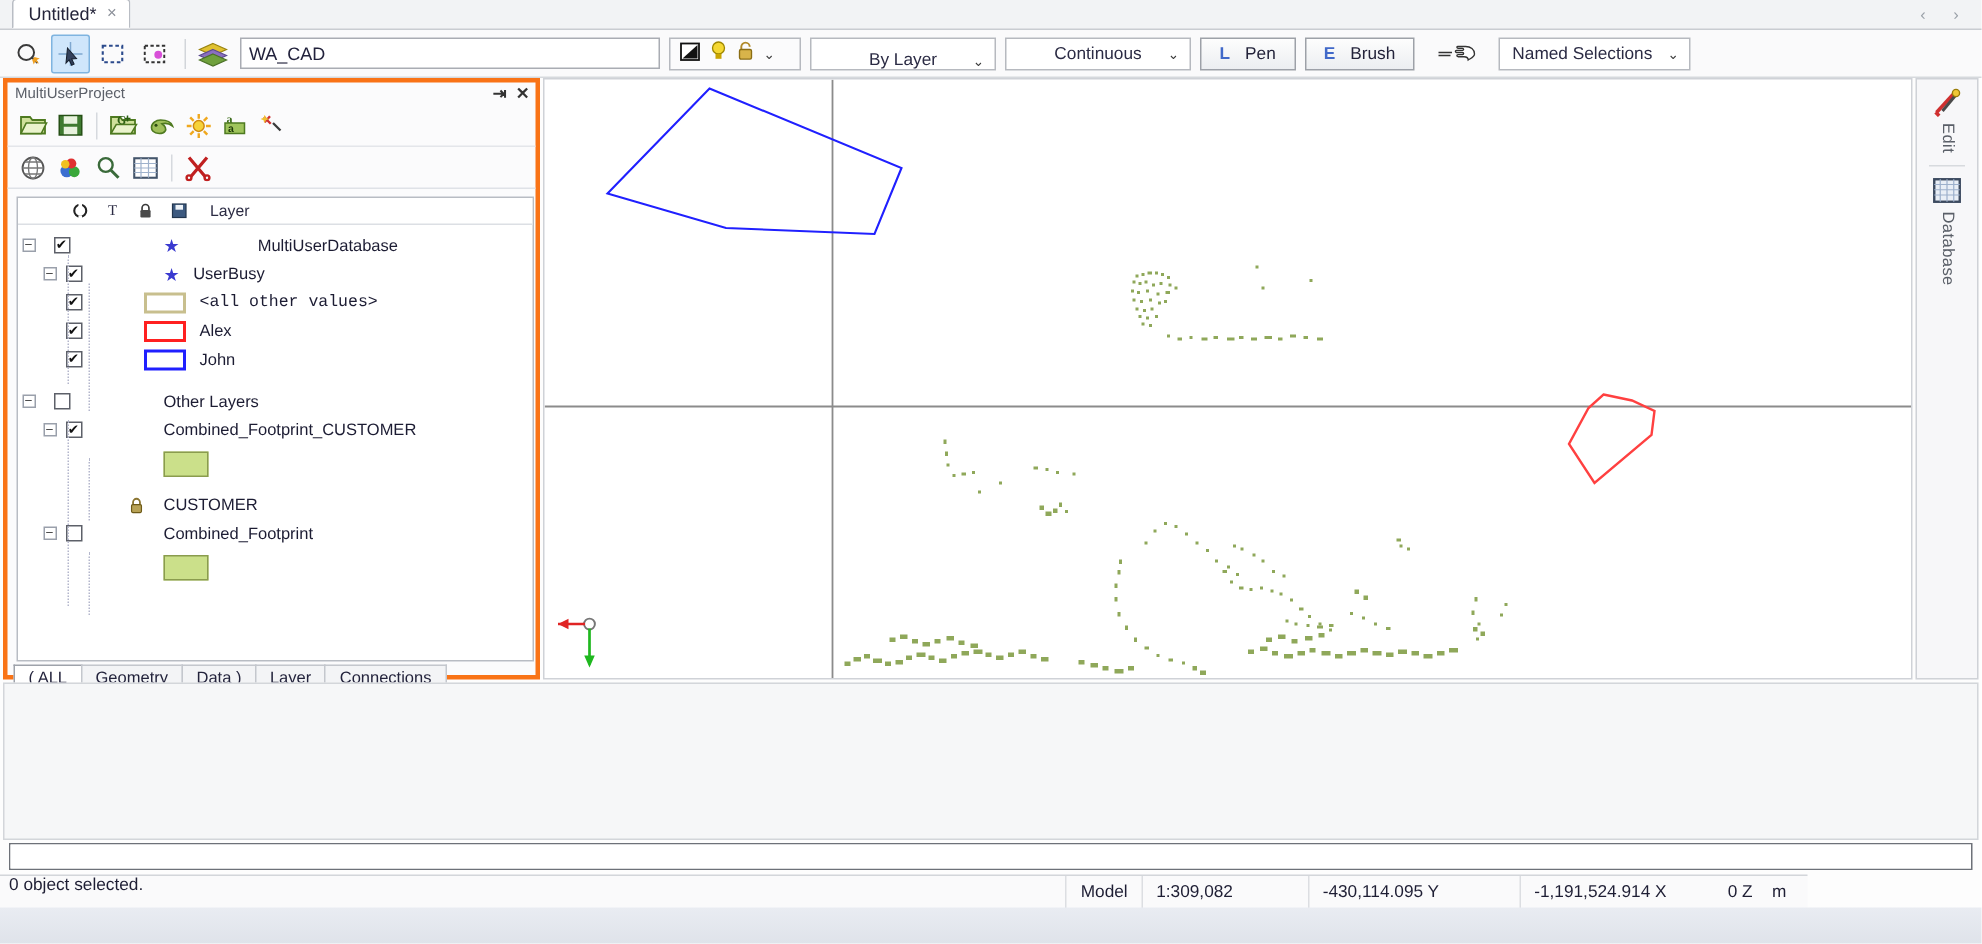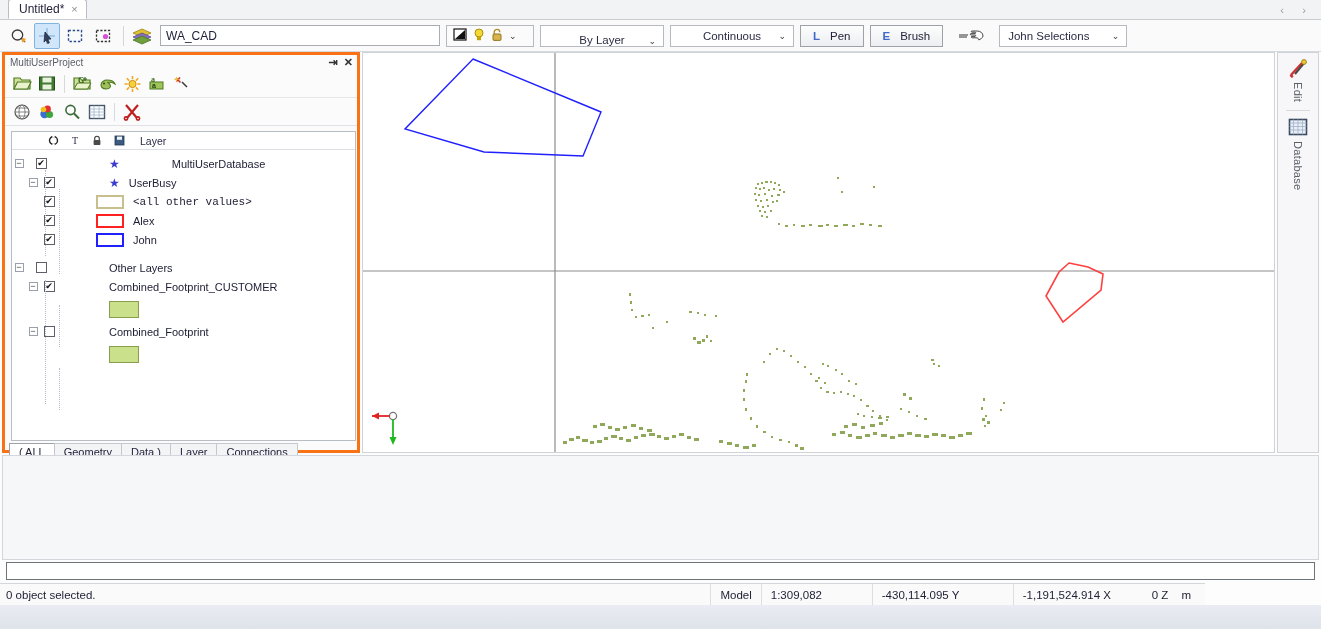--- a/index.html
+++ b/index.html
@@ -62,21 +62,21 @@
   .rtab{display:flex;flex-direction:column;align-items:center;margin-bottom:6px;}
   .rtab .ricon{width:22px;height:22px;display:flex;align-items:center;justify-content:center;}
   .vtext{writing-mode:vertical-rl;font-size:11px;color:#5a5f68;margin-top:3px;letter-spacing:.3px;}
   .rsep{width:24px;height:1px;background:#d7dade;margin:2px 0 5px;}
 
   
   .lower{position:absolute;left:2px;top:455px;width:1317px;height:105px;background:#f6f7f8;border:1px solid #d3d6da;box-sizing:border-box;}
   .cmdline{position:absolute;left:6px;top:562px;width:1309px;height:18px;background:#fff;border:1px solid #6d7178;box-sizing:border-box;}
 
   
-  .status{position:absolute;left:0;top:583px;width:1205px;height:22px;background:#fafafb;border-top:1px solid #d3d6da;box-sizing:border-box;display:flex;align-items:center;font-size:11.5px;color:#1e1e34;}
+  .status{position:absolute;left:0;top:583px;width:1205px;height:22px;background:#fafafb;border-top:1px solid #d3d6da;box-sizing:border-box;display:flex;font-size:11.5px;color:#1e1e34;}
   .stleft{padding-left:6px;flex:1;}
   .stcell{height:22px;display:flex;align-items:center;padding:0 9px;border-left:1px solid #dcdee2;white-space:nowrap;}
   .botedge{position:absolute;left:0;top:605px;width:1321px;height:24px;background:linear-gradient(#e9ecf2,#dfe3ea);}
 </style>
 </head>
 <body>
 
 <div class="app">
 
   <div class="tabstrip">
@@ -177,21 +177,21 @@
     </div>
 
     <div class="tbtn" style="width:34px;margin-left:10px;">
       <svg width="28" height="16" viewBox="0 0 28 16">
           <path d="M26 8c0-3-2.5-5-6-5h-5c-1 0-1 1 0 1.2h3c1 0 1 1.2 0 1.4h-4c-1 0-1 1.2 0 1.4h4c1 0 1 1.2 0 1.4h-3c-1 0-1 1.2 0 1.4h4c2 0 2.8 1 2.8 2.2 1.5-1 4.2-2 4.2-4z" fill="#fff" stroke="#333" stroke-width=".9"></path>
           <path d="M2 7h9M2 9h8" stroke="#333" stroke-width="1"></path>
         </svg>
     </div>
 
     <div class="combo" style="width:128px;margin-left:8px;justify-content:flex-start;padding-left:8px;">
-      <span>John Selections</span>
+      <span>Named Selections</span>
       <span class="caret">⌄</span>
     </div>
   </div>
 
   <div class="dock">
 
     <div class="dockhdr">
       <span>MultiUserProject</span>
       <span class="ctl">
         <span>⇥</span>
@@ -398,20 +398,30 @@
           </span>
         <span style="width:51px;"></span>
         <span>Combined_Footprint_CUSTOMER</span>
       </div>
 
       <div class="trow" style="height:26px;">
         <span style="width:97px;"></span>
         <span class="swfill"></span>
       </div>
 
+      <div class="trow" style="margin-top:5px;">
+        <span style="width:68px;"></span>
+        <span style="width:22px;display:flex;justify-content:center;">
+          <svg width="10" height="12" viewBox="0 0 10 12">
+              <path d="M2.7 5.4V3.8a2.3 2.3 0 0 1 4.6 0v1.6" fill="none" stroke="#8a7430" stroke-width="1.2"></path>
+              <rect x="1.7" y="5.4" width="6.6" height="5.3" rx=".8" fill="#b8a255" stroke="#6d5a18" stroke-width=".8"></rect>
+            </svg>
+        </span>
+        <span style="margin-left:7px;">CUSTOMER</span>
+      </div>
 
       <div class="trow">
         <span style="width:14px;"></span>
         <span style="width:14px;display:flex;justify-content:center;">
             <span class="exp">−</span>
           </span>
         <span style="width:18px;display:flex;justify-content:center;">
             <span class="cbx"></span>
           </span>
         <span style="width:51px;"></span>

